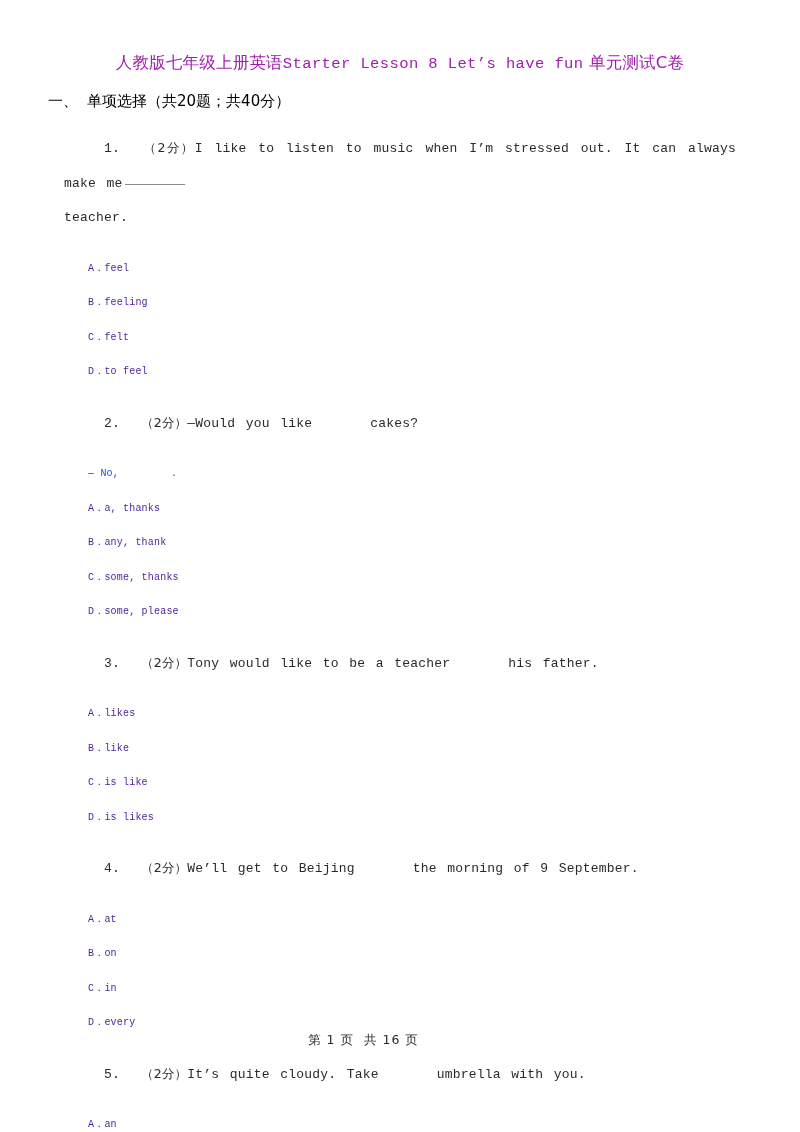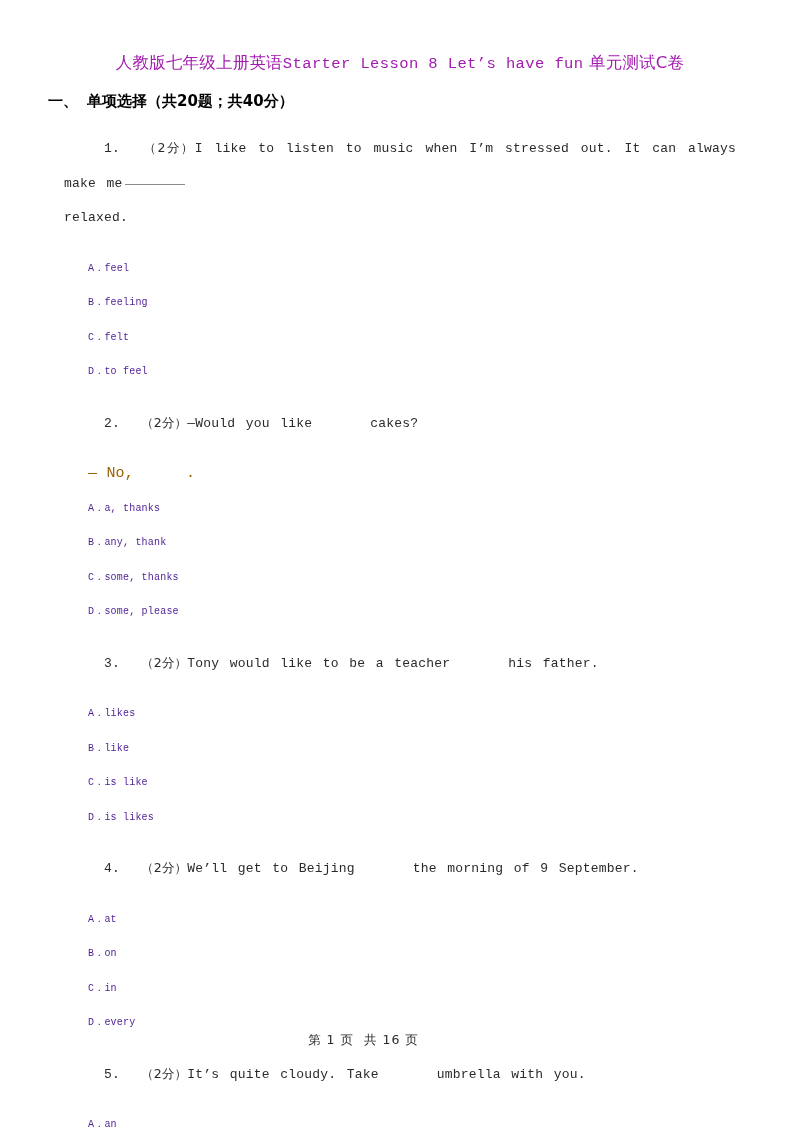--- a/index.html
+++ b/index.html
@@ -37,21 +37,21 @@
   }
   .doc-title .en {
     font-family: "Liberation Mono", "DejaVu Sans Mono", monospace;
     font-size: 15.5px;
     letter-spacing: 0.4px;
   }
 
   
   .section-head {
     font-family: "DejaVu Sans", "Liberation Sans", sans-serif;
-    font-weight: bold;
+    font-weight: normal;
     font-size: 15px;
     line-height: 28px;
     color: #000000;
     margin: 0 0 4px 0;
     padding-left: 0px;
     white-space: nowrap;
   }
   .section-head .sec-num { margin-right: 9px; }
 
   
@@ -71,23 +71,23 @@
   .q-stem.wrap-justify { }
 
   .q-stem .qnum { }
   .q-stem .score {
     font-family: "DejaVu Sans", "Liberation Sans", sans-serif;
     font-size: 12.5px;
   }
 
   
   .q-line2 {
-    font-size: 15px;
+    font-size: 10px;
     line-height: 34.5px;
-    color: #a16207;
+    color: #1d4ed8;
     margin: 0;
     padding-left: 40px;
     letter-spacing: 0.2px;
     white-space: pre;
   }
 
   
   .blank-ul {
     display: inline-block;
     width: 60px;
@@ -135,21 +135,21 @@
 
   <div class="doc-title">
     <span>人教版七年级上册英语</span><span class="en">Starter Lesson 8 Let’s have fun</span> <span>单元测试C卷</span>
   </div>
 
   <div class="section-head">
     <span class="sec-num">一、</span><span>单项选择</span><span>（共20题；共40分）</span>
   </div>
 
   <div class="q-block">
-    <p class="q-stem wrap-justify"><span class="qnum">1.</span>&nbsp;&nbsp;<span class="score">（2分）</span><span>I like to listen to music when I’m stressed out. It can always make me</span><span class="blank-ul"></span><br><span>relaxed.</span></p>
+    <p class="q-stem wrap-justify"><span class="qnum">1.</span>&nbsp;&nbsp;<span class="score">（2分）</span><span>I like to listen to music when I’m stressed out. It can always make me</span><span class="blank-ul"></span><br><span>teacher.</span></p>
     <p class="opt"><span class="lbl">A．</span><span>feel</span></p>
     <p class="opt"><span class="lbl">B．</span><span>feeling</span></p>
     <p class="opt"><span class="lbl">C．</span><span>felt</span></p>
     <p class="opt"><span class="lbl">D．</span><span>to feel</span></p>
   </div>
 
   <div class="q-block">
     <p class="q-stem"><span class="qnum">2.</span>&nbsp;&nbsp;<span class="score">（2分）</span><span>—Would you like</span><span class="gap"></span><span>cakes?</span></p>
     <p class="q-line2"><span>— No,</span><span class="gap-sm"></span><span>.</span></p>
     <p class="opt"><span class="lbl">A．</span><span>a, thanks</span></p>

